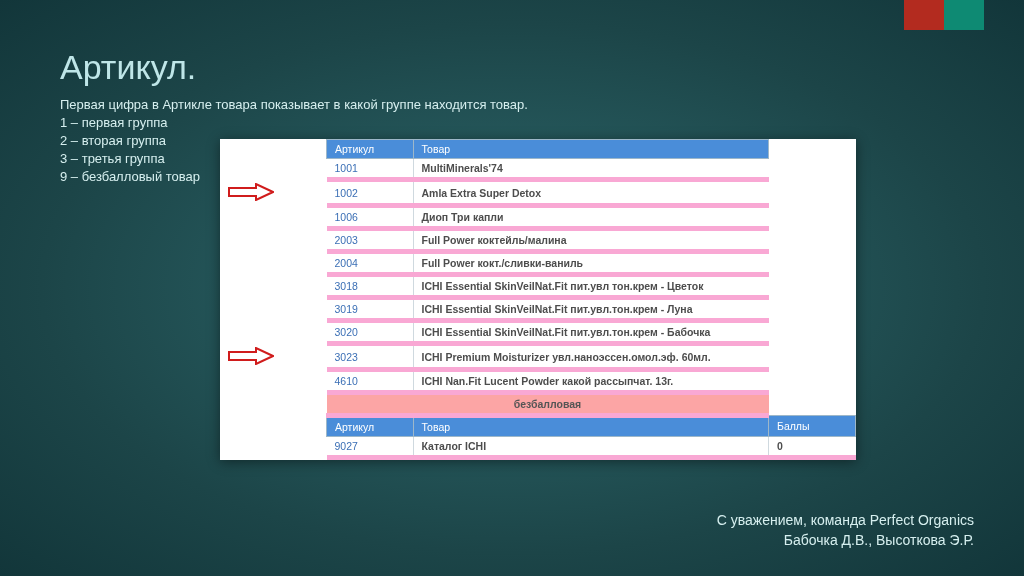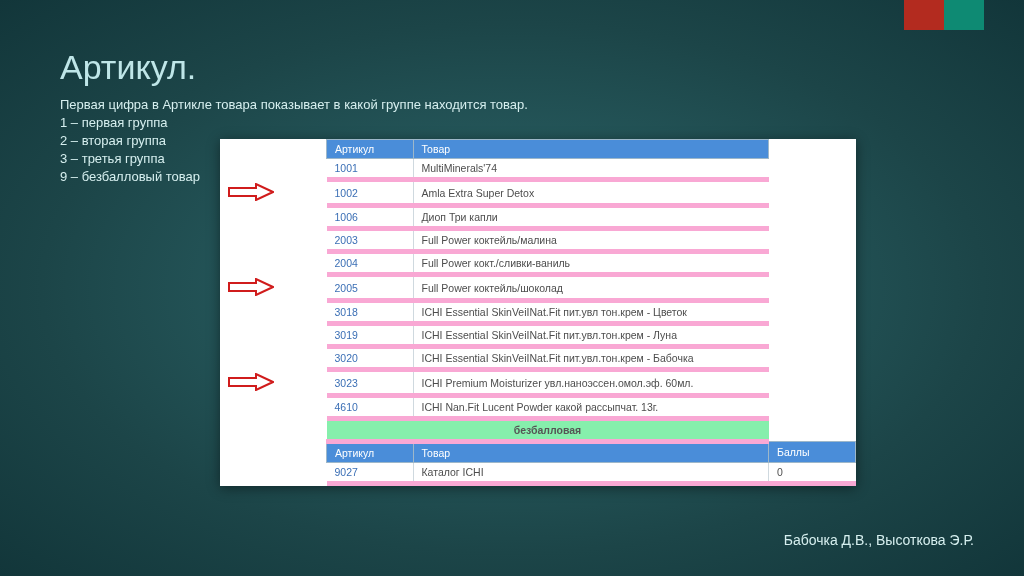--- a/index.html
+++ b/index.html
@@ -7,25 +7,25 @@
   .accent{position:absolute;top:0;right:40px;width:40px;height:30px;background:#0e8a73;}
   .accent2{position:absolute;top:0;right:80px;width:40px;height:30px;background:#b32b1f;}
   .title{position:absolute;left:60px;top:48px;color:#bfe6e8;font-size:34px;font-weight:300;}
   .subtitle{position:absolute;left:60px;top:96px;color:#d6efef;font-size:13px;line-height:18px;font-weight:300;}
   .figure{position:absolute;left:220px;top:115px;width:636px;background:#fff;box-shadow:0 2px 12px rgba(0,0,0,.45);margin-top:24px;}
   .tbl{width:100%;border-collapse:collapse;font-family:Verdana,Arial,sans-serif;font-size:10.5px;color:#4d4d4d;}
   .tbl th{background:#4a8dd9;color:#fff;text-align:left;font-weight:normal;padding:3px 8px;border:1px solid #9db7c9;font-size:10.5px;}
   .tbl td{padding:3px 8px;border-bottom:5px solid #f9a8d4;}
   .col-arrow{width:90px;border-bottom:none!important;}
   .col-art{width:70px;color:#3b6fb5;}
-  .subhead td{background:#86efac;font-weight:bold;color:#555;text-align:center;}
+  .subhead td{background:#fca5a5;font-weight:bold;color:#555;text-align:center;}
   .arrow{display:inline-block;}
   .arrow svg{display:block;}
   .footer{position:absolute;right:50px;bottom:26px;color:#d6efef;font-size:14px;text-align:right;line-height:20px;font-weight:300;}
-  .tbl .sep{border-left:1px solid #cfd9df;}
+  .tbl .sep{border-left:1px solid #cfd9df;font-weight:bold;}
   .hdr-row th:first-child{width:70px;}
 </style>
 </head>
 <body>
 <div class="slide">
   <div class="accent2"></div>
   <div class="accent"></div>
 
   <div class="title">Артикул.</div>
   <div class="subtitle">
@@ -65,27 +65,20 @@
             <td class="col-arrow"></td>
             <td class="col-art">2003</td>
             <td class="sep">Full Power коктейль/малина</td>
           </tr>
           <tr>
             <td class="col-arrow"></td>
             <td class="col-art">2004</td>
             <td class="sep">Full Power кокт./сливки-ваниль</td>
           </tr>
           <tr>
-            <td class="col-arrow"><span class="arrow"><svg width="46" height="18" viewBox="0 0 46 18">
-                  <path d="M1 5 H28 V1 L45 9 L28 17 V13 H1 Z" fill="#fff" stroke="#d01c1c" stroke-width="2"></path>
-                </svg></span></td>
-            <td class="col-art">2005</td>
-            <td class="sep">Full Power коктейль/шоколад</td>
-          </tr>
-          <tr>
             <td class="col-arrow"></td>
             <td class="col-art">3018</td>
             <td class="sep">ICHI EssentiaI SkinVeiINat.Fit пит.увл тон.крем - Цветок</td>
           </tr>
           <tr>
             <td class="col-arrow"></td>
             <td class="col-art">3019</td>
             <td class="sep">ICHI EssentiaI SkinVeiINat.Fit пит.увл.тон.крем - Луна</td>
           </tr>
           <tr>
@@ -119,16 +112,16 @@
             <td class="col-arrow"></td>
             <td class="col-art">9027</td>
             <td class="sep">Каталог ICHI</td>
             <td class="sep">0</td>
           </tr>
         </tbody>
       </table>
   </div>
 
   <div class="footer">
-    <br>
+    <span>С уважением, команда Perfect Organics</span><br>
     <span>Бабочка Д.В., Высоткова Э.Р.</span>
   </div>
 </div>
 
 </body></html>

